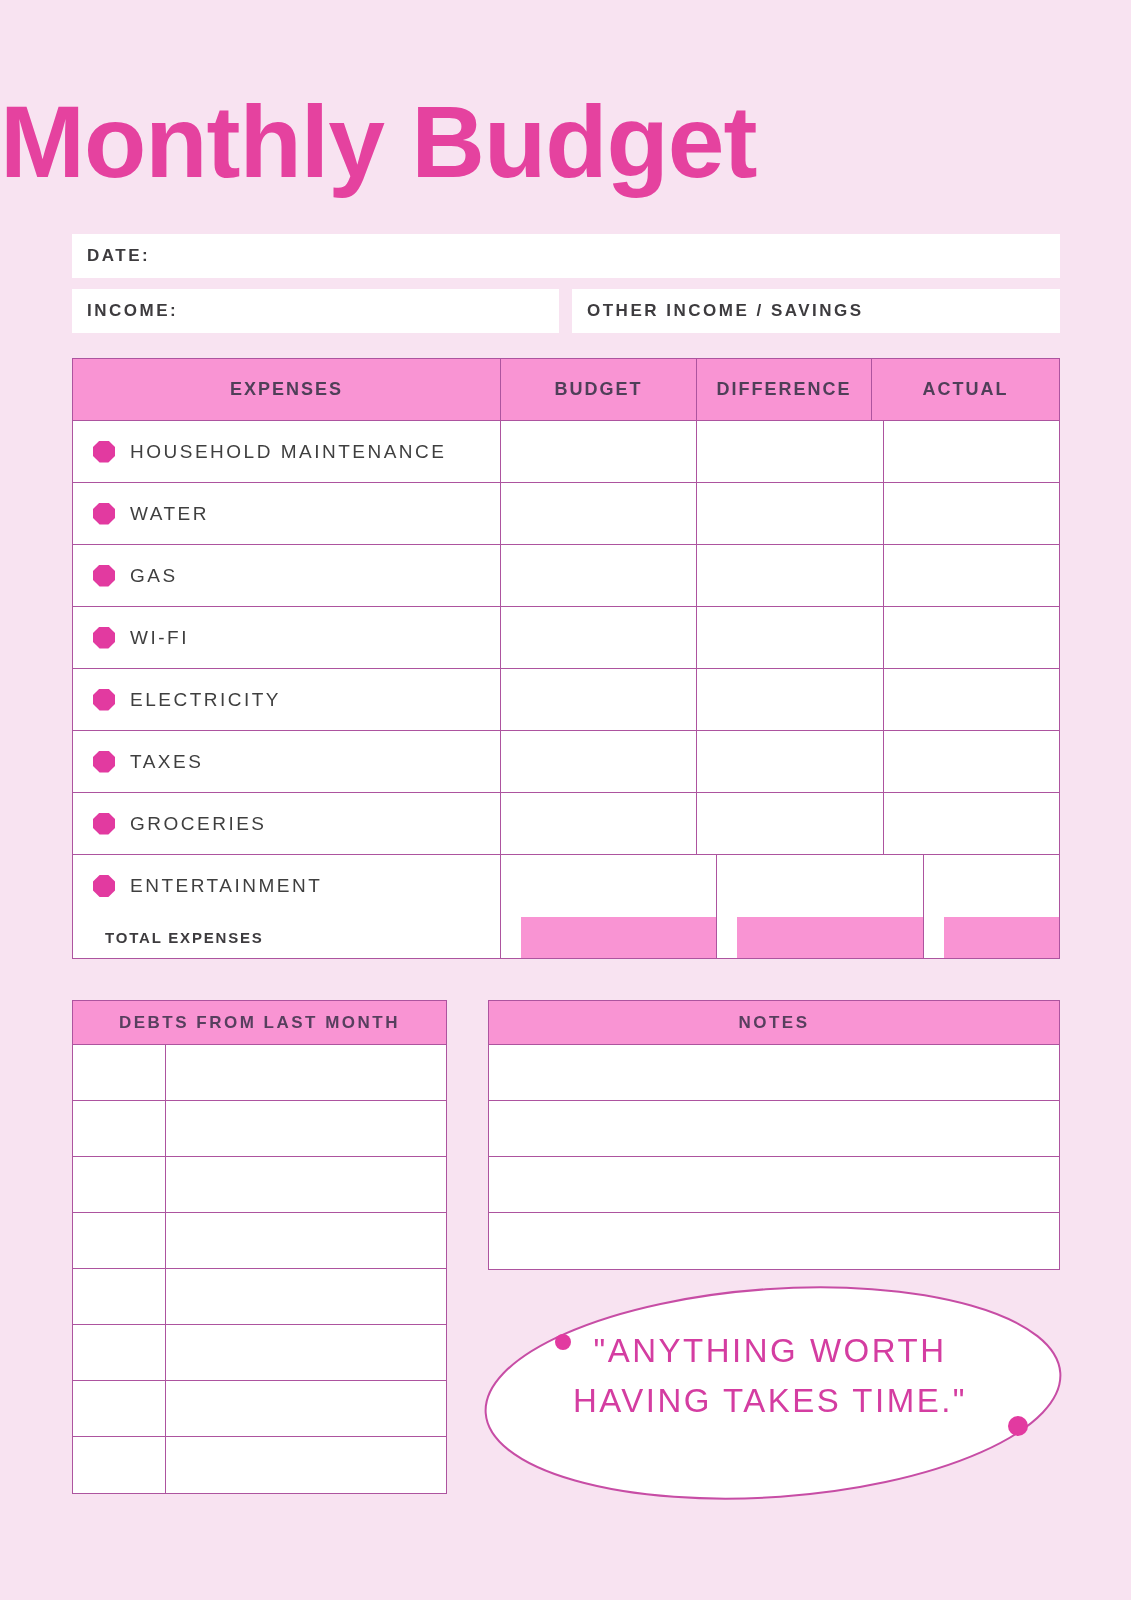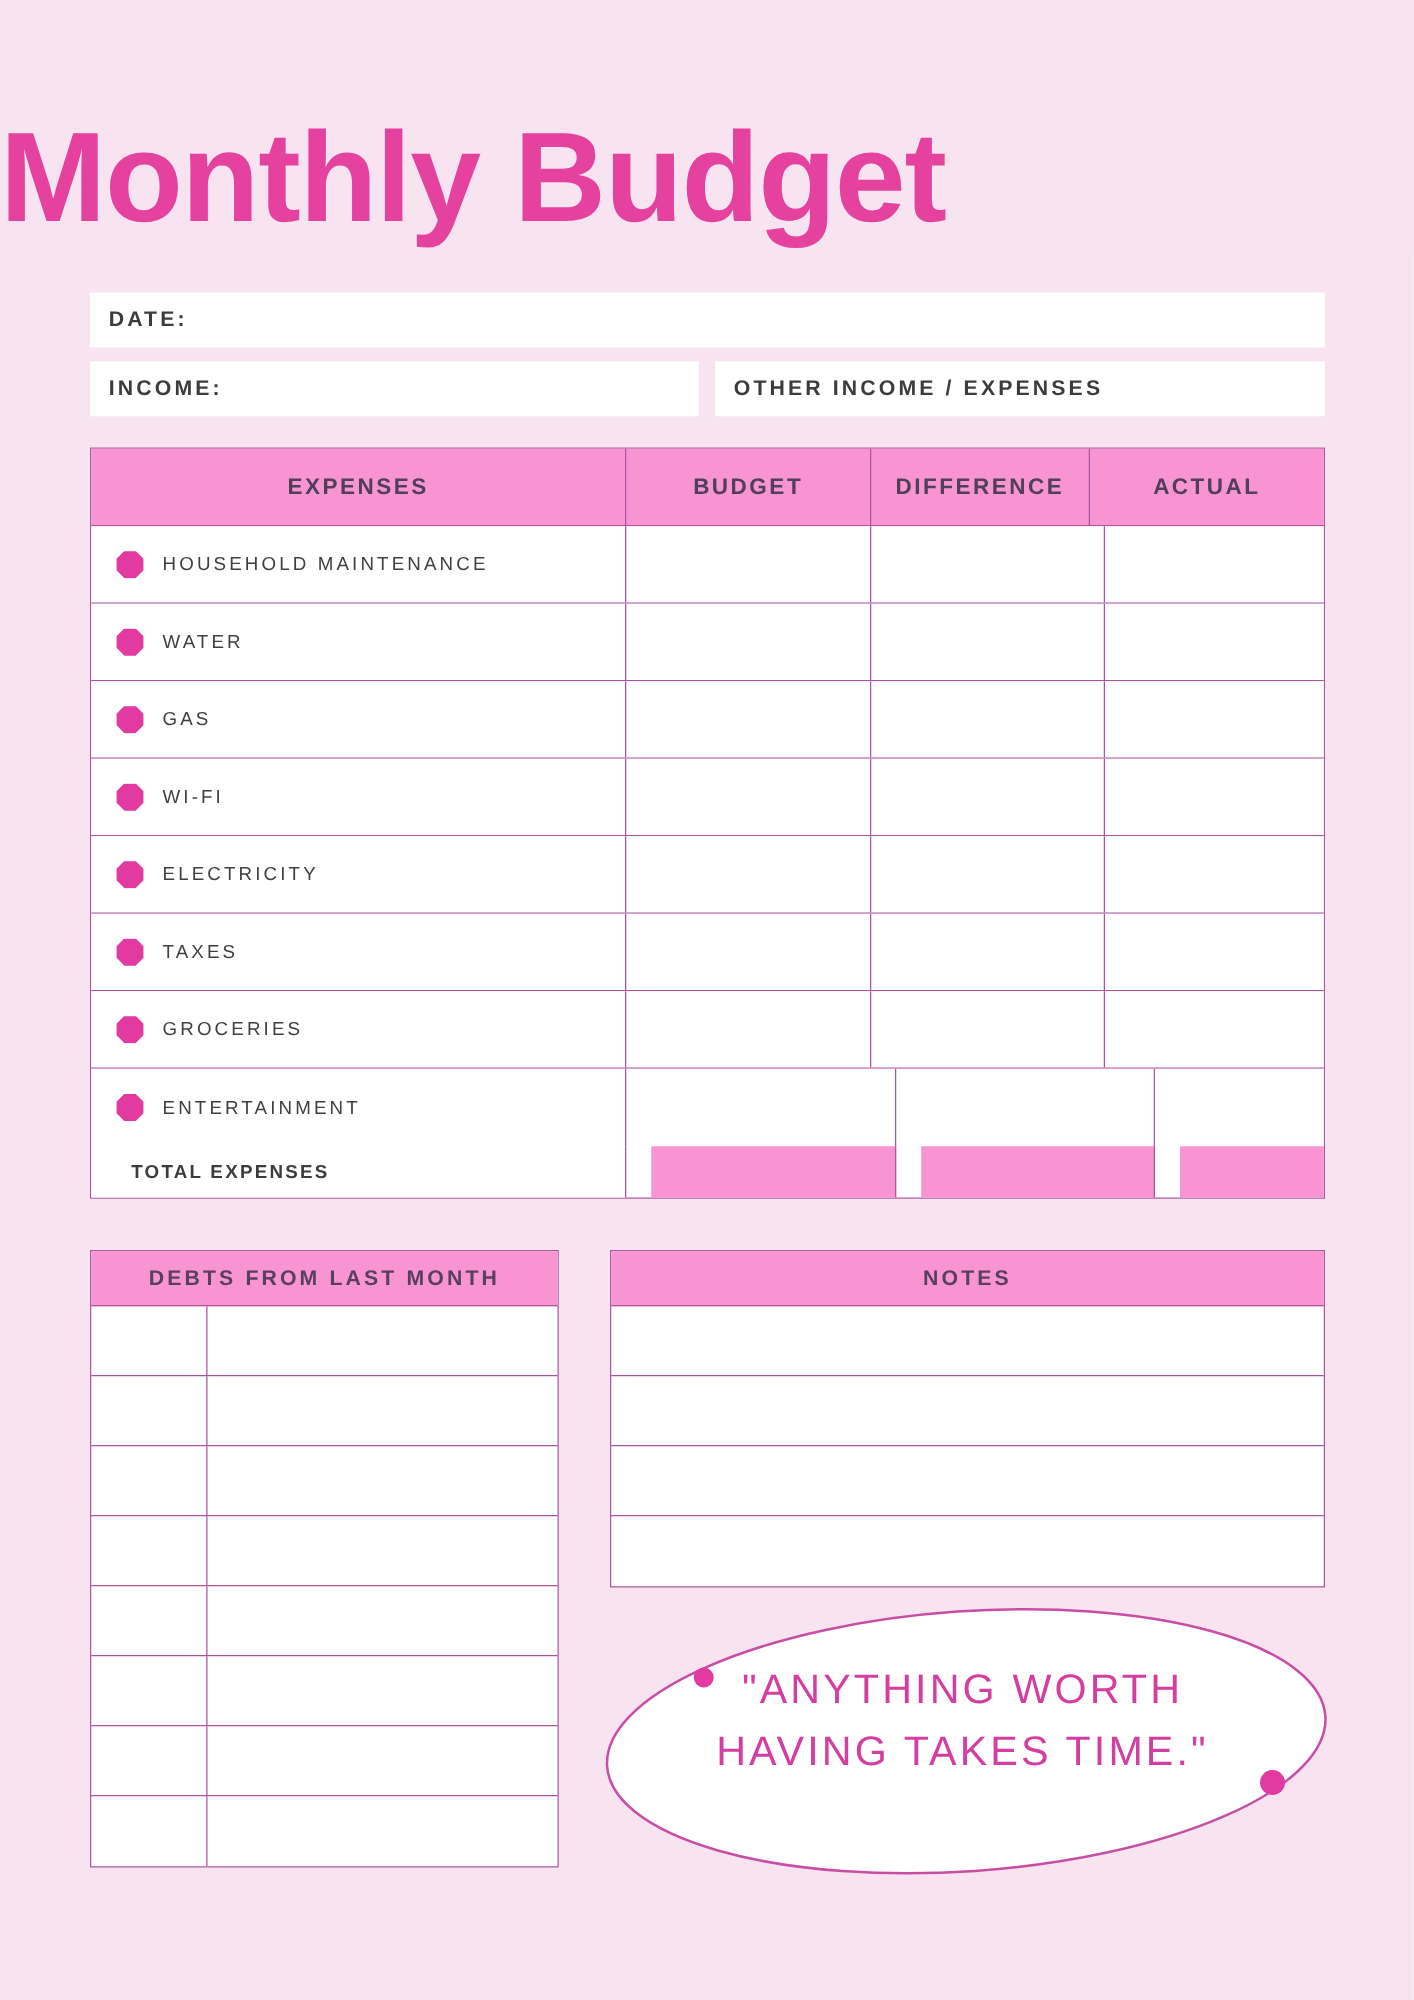--- a/index.html
+++ b/index.html
@@ -42,21 +42,21 @@
   .col-diff{ flex:1; }
   .thead{ background:#f994d3; height:62px; }
   .thead .t-cell{ justify-content:center; font-size:18px; font-weight:bold;
     letter-spacing:2px; color:#4f3f58; }
   .body-row{ height:62px; background:#fff; }
   .body-row .col-exp{ padding-left:20px; gap:15px; }
   .octagon{
     width:22px; height:22px; background:#e23aa0; flex:0 0 auto;
     clip-path:polygon(30% 0%,70% 0%,100% 30%,100% 70%,70% 100%,30% 100%,0% 70%,0% 30%);
   }
-  .expense-label{ font-size:15px; letter-spacing:2.5px; color:#3f3f3f; }
+  .expense-label{ font-size:19px; letter-spacing:2.5px; color:#3f3f3f; }
   .total-row{ height:41px; }
   .total-row .col-exp{ padding-left:32px; font-size:15px; font-weight:bold;
     letter-spacing:1.8px; color:#3d3b3e; background:#fff; }
   .total-row .pink{ background:#f994d3; }
 
   
   .mini-table{ position:absolute; border:1px solid #ad549f; background:#fff; }
   .mini-head{
     background:#f994d3; height:44px; display:flex; align-items:center;
     justify-content:center; border-bottom:1px solid #ad549f;
@@ -88,21 +88,21 @@
 
   <div class="bar date-bar">
     <span class="label">DATE:</span>
   </div>
 
   <div class="bar income-bar">
     <span class="label">INCOME:</span>
   </div>
 
   <div class="bar other-bar">
-    <span class="label">OTHER INCOME / EXPENSES</span>
+    <span class="label">OTHER INCOME / SAVINGS</span>
   </div>
 
   <div class="expenses-table">
     <div class="t-row thead">
       <div class="t-cell col-exp">EXPENSES</div>
       <div class="t-cell col-budget">BUDGET</div>
       <div class="t-cell col-diff">DIFFERENCE</div>
       <div class="t-cell col-actual">ACTUAL</div>
     </div>
     <div id="expense-rows">

